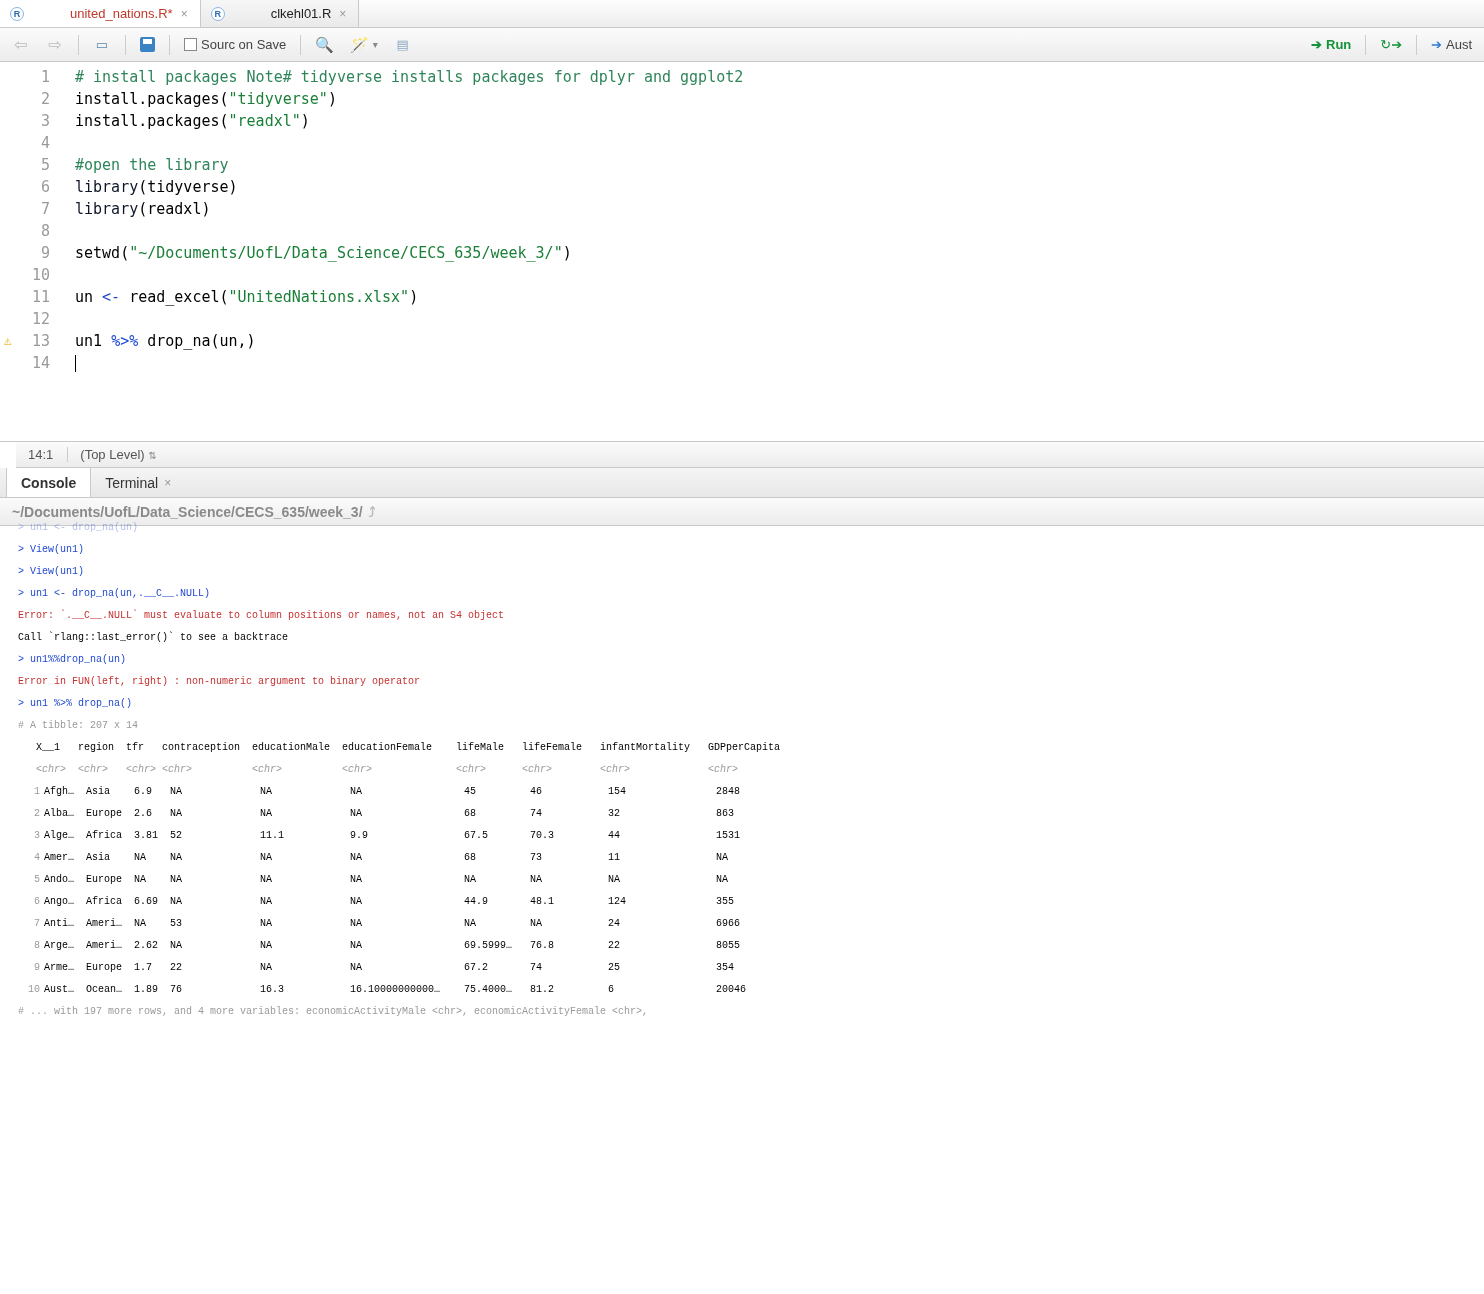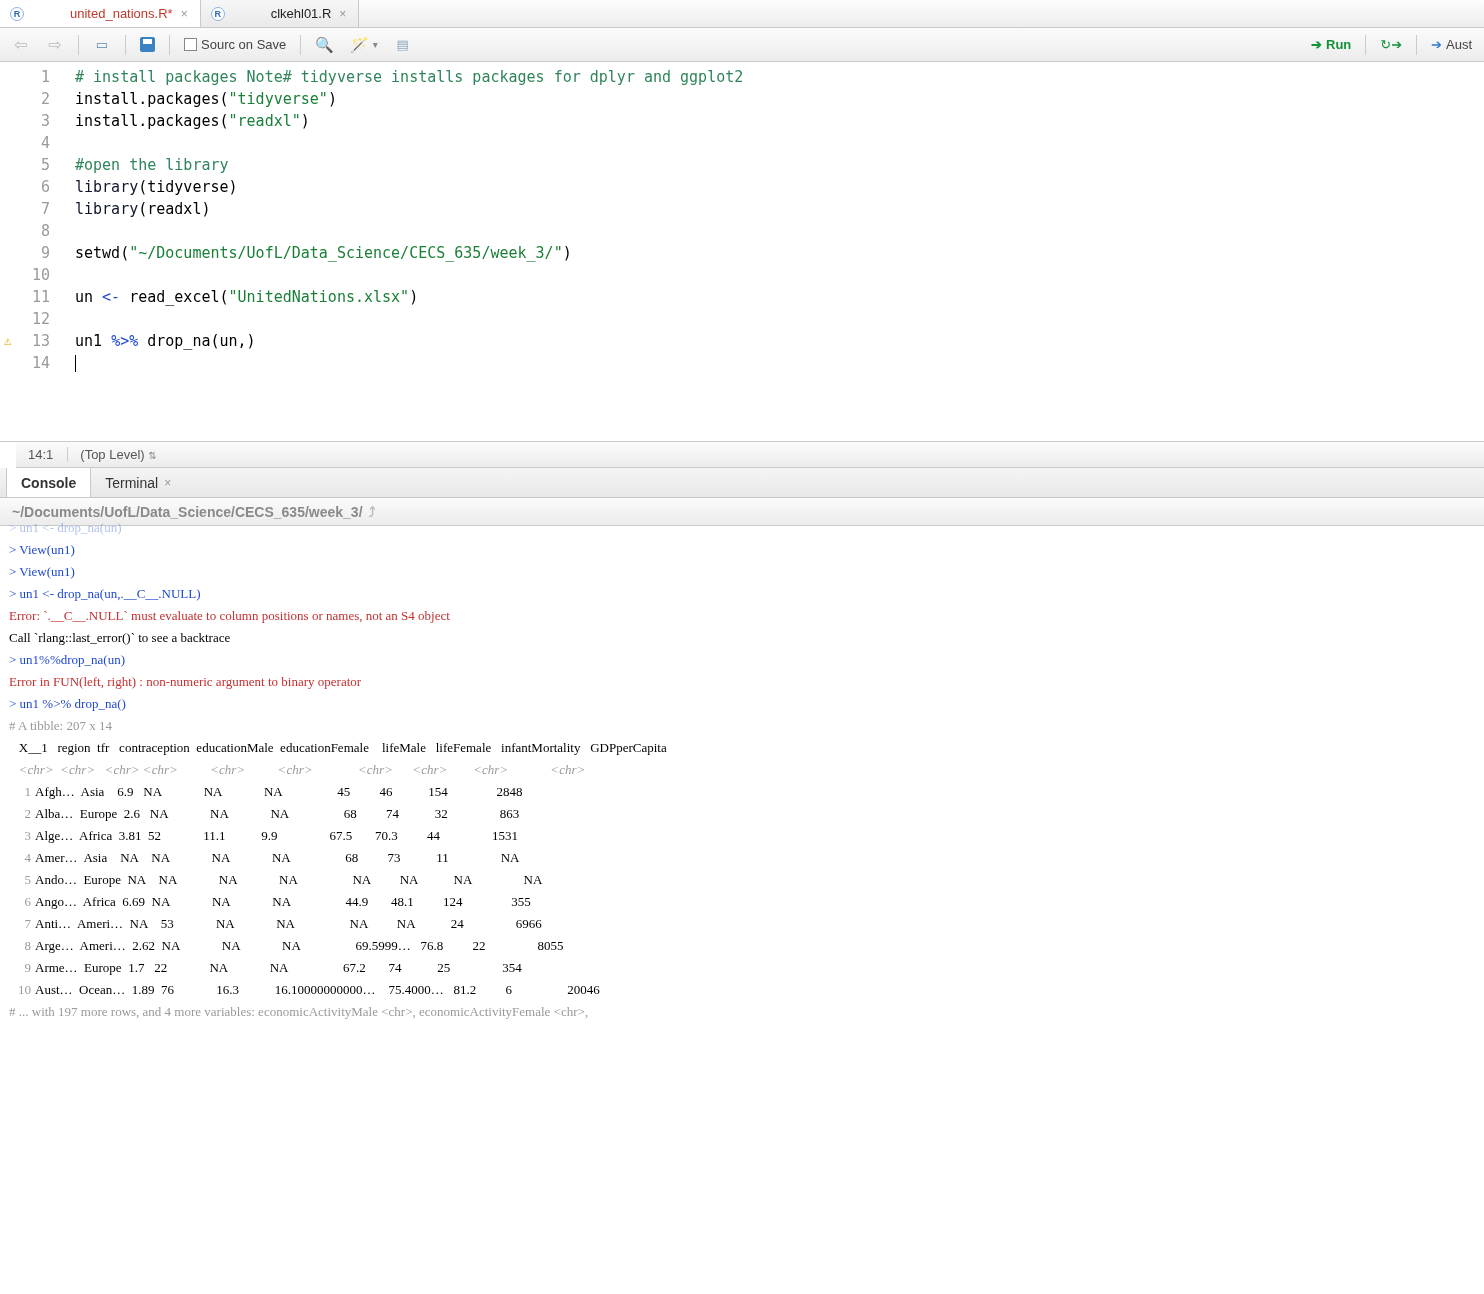--- a/index.html
+++ b/index.html
@@ -111,22 +111,22 @@
   .pathbar{
     height:28px; display:flex;align-items:center; padding:0 12px;
     background:linear-gradient(#fbfbfb,#ececec);
     border-bottom:1px solid #c9c9c9;
     font-family:"Lucida Grande","Segoe UI",sans-serif; font-size:14px;
     color:#8a8a8a; font-weight:bold;
   }
   .pathbar .goto{color:#bbb;margin-left:6px;}
   
   .console{
-    font-family:Liberation Serif, serif; font-size:13px; line-height:22px;
-    padding:2px 10px 10px 9px; white-space:pre;
+    font-family:Liberation Mono, monospace; font-size:10px; line-height:22px;
+    padding:2px 10px 10px 18px; white-space:pre;
   }
   .cprompt{color:#1f49d1;}
   .cerr{color:#c53030;}
   .cgrey{color:#9a9a9a;}
   .crow{color:#000;}
   .console .rownum{color:#9a9a9a;display:inline-block;width:22px;text-align:right;margin-right:4px;}
 </style>
 </head>
 <body>
 

